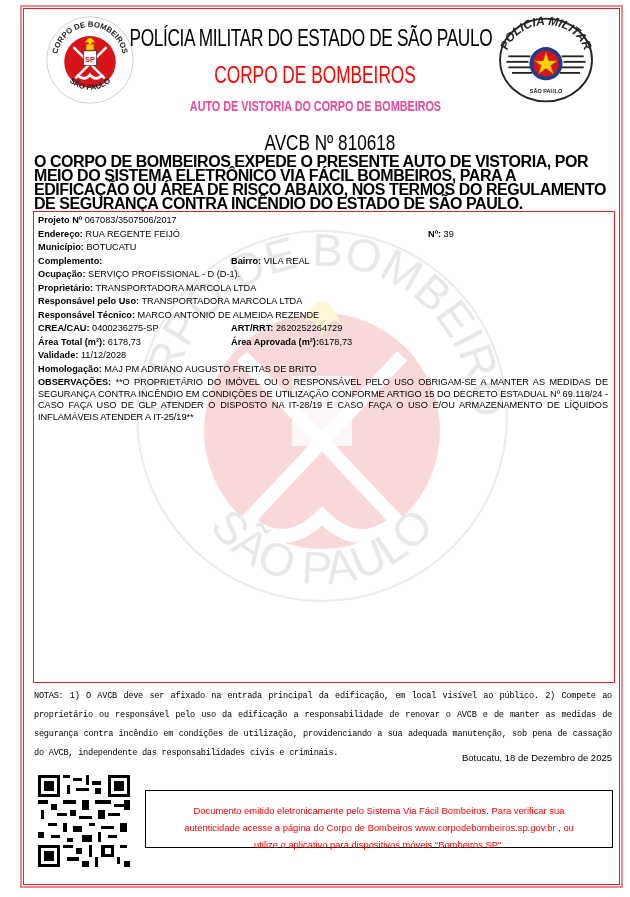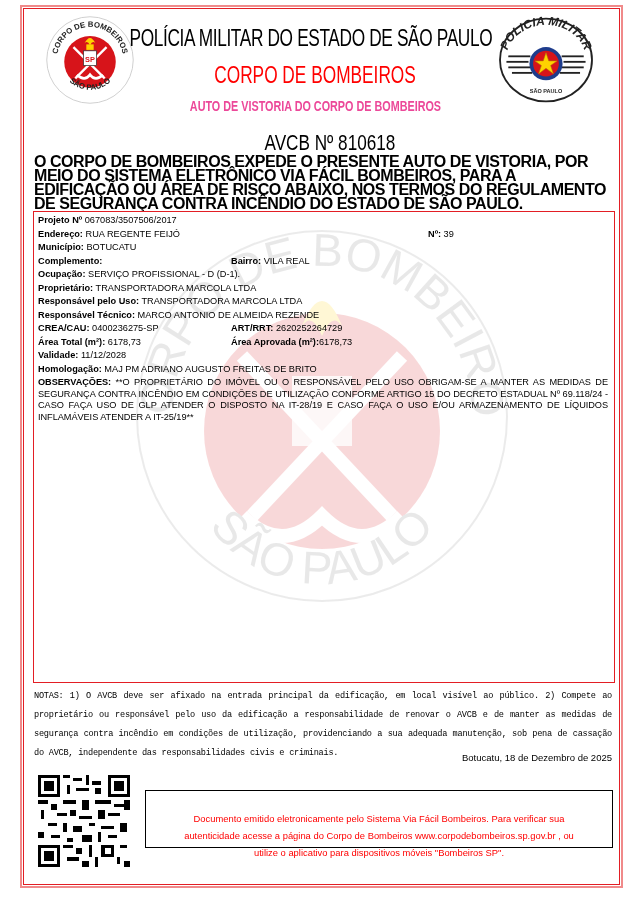--- a/index.html
+++ b/index.html
@@ -22,21 +22,21 @@
   .watermark { position:absolute; left:98px; top:4px; width:380px; height:390px; opacity:0.16; pointer-events:none; }
   .fields { position:absolute; left:4px; top:2px; width:570px; font-size:9.2px; line-height:13.5px; font-family:"Liberation Sans", sans-serif; }
   .row { position:relative; height:13.5px; white-space:nowrap; }
   .lbl { font-weight:bold; }
   .col2 { position:absolute; left:193px; top:0; }
   .col3 { position:absolute; left:390px; top:0; }
   .obs { text-align:justify; line-height:11.5px; font-size:9.2px; margin-top:1px; letter-spacing:-0.05px; }
   .notes { position:absolute; left:34px; top:687px; width:578px; font-size:8.6px; line-height:19px; text-align:justify; letter-spacing:-0.25px;font-family:Liberation Mono, monospace; }
   .date { position:absolute; left:360px; top:752px; width:252px; text-align:right; font-size:9.5px; }
   .qr { position:absolute; left:38px; top:775px; width:92px; height:92px; }
-  .infobox { position:absolute; left:145px; top:790px; width:468px; height:58px; border:1px solid #000; box-sizing:border-box; text-align:center; color:#ff0000; font-size:9.4px; line-height:17px; padding-top:19px; }
+  .infobox { position:absolute; left:145px; top:790px; width:468px; height:58px; border:1px solid #000; box-sizing:border-box; text-align:center; color:#ff0000; font-size:9.4px; line-height:17px; padding-top:11px; }
 </style>
 </head>
 <body>
 
 <div class="frame-outer"></div>
 <div class="frame-inner"></div>
 
 <svg class="logo-left" viewBox="0 0 100 100">
   <defs>
     <path id="arcTopL" d="M14,50 A36,36 0 0 1 86,50"></path>

